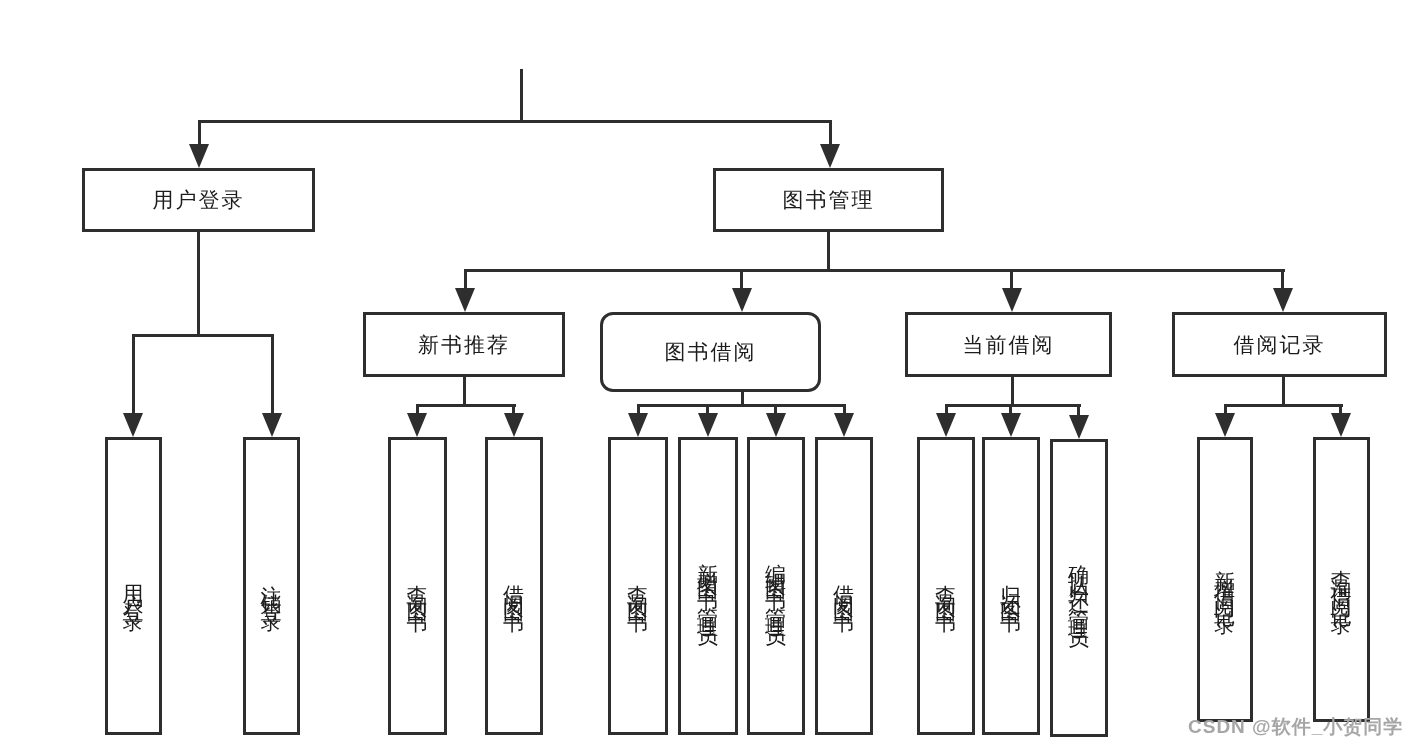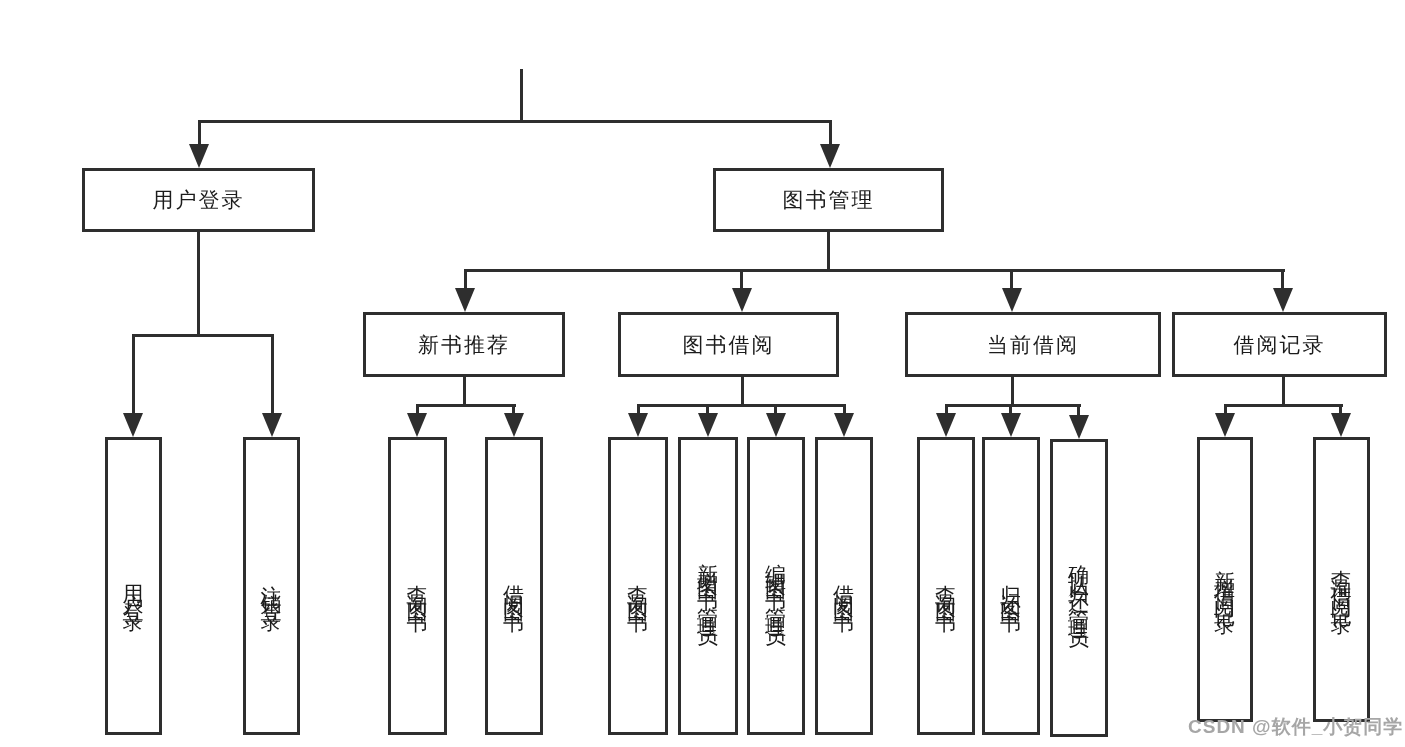--- a/index.html
+++ b/index.html
@@ -111,24 +111,24 @@
     <div class="arrow" style="left: 1331px; top: 413px;"></div>
     <div class="node h" style="left: 82px; top: 168px; width: 233px; height: 64px;">
     <span class="label">用户登录</span>
   </div>
     <div class="node h" style="left: 713px; top: 168px; width: 231px; height: 64px;">
     <span class="label">图书管理</span>
   </div>
     <div class="node h" style="left: 363px; top: 312px; width: 202px; height: 65px;">
     <span class="label">新书推荐</span>
   </div>
-    <div class="node h" style="left: 618px; top: 312px; width: 221px; height: 65px;">
+    <div class="node h" style="left: 600px; top: 312px; width: 221px; height: 80px; border-radius: 13px;">
     <span class="label">图书借阅</span>
   </div>
-    <div class="node h" style="left: 905px; top: 312px; width: 256px; height: 65px;">
+    <div class="node h" style="left: 905px; top: 312px; width: 207px; height: 65px;">
     <span class="label">当前借阅</span>
   </div>
     <div class="node h" style="left: 1172px; top: 312px; width: 215px; height: 65px;">
     <span class="label">借阅记录</span>
   </div>
     <div class="node v" style="left: 105px; top: 437px; width: 57px; height: 298px;">
     <span class="label">用户登录</span>
   </div>
     <div class="node v" style="left: 243px; top: 437px; width: 57px; height: 298px;">
     <span class="label">注销登录</span>

